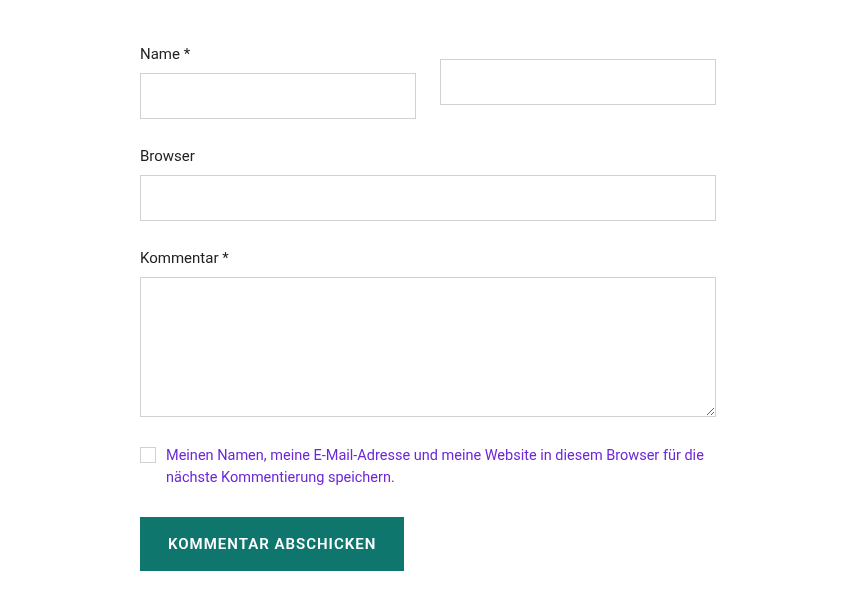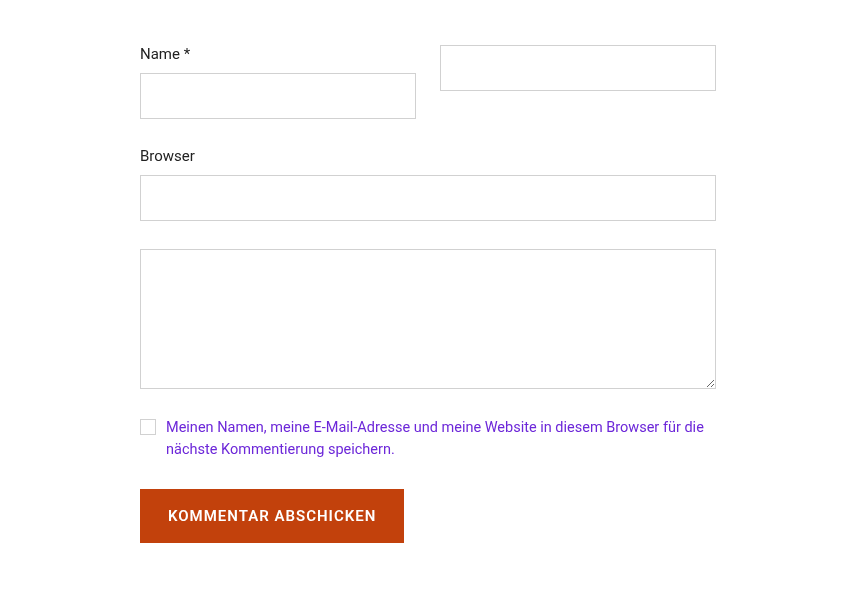--- a/index.html
+++ b/index.html
@@ -9,20 +9,21 @@
     }
     body {
       font-family: -apple-system, BlinkMacSystemFont, "Segoe UI", Roboto, Helvetica, Arial, sans-serif;
       background: #fff;
       padding: 45px 140px;
     }
     .form-row {
       display: flex;
       gap: 24px;
       margin-bottom: 28px;
+      align-items: center;
     }
     .form-group {
       flex: 1;
       display: flex;
       flex-direction: column;
     }
     .form-group-full {
       width: 100%;
       display: flex;
       flex-direction: column;
@@ -79,21 +80,21 @@
       background: #cd2653;
     }
     .checkbox-row label {
       font-size: 14.5px;
       color: #6d28d9;
       margin-bottom: 0;
       line-height: 1.5;
       cursor: pointer;
     }
     .submit-btn {
-      background: #c2410c;
+      background: #0f766e;
       color: #fff;
       border: none;
       padding: 18px 28px;
       font-size: 15px;
       font-weight: 600;
       letter-spacing: 1px;
       text-transform: uppercase;
       cursor: pointer;
       font-family: inherit;
     }
@@ -111,20 +112,21 @@
       <input type="email" style="">
     </div>
   </div>
 
   <div class="form-group-full">
     <label>Browser</label>
     <input type="url" style="">
   </div>
 
   <div class="form-group-full">
+    <label><span>Kommentar </span><span class="required">*</span></label>
     <textarea style=""></textarea>
   </div>
 
   <div class="checkbox-row">
     <input type="checkbox" id="saveinfo" style="">
     <label for="saveinfo">Meinen Namen, meine E-Mail-Adresse und meine Website in diesem Browser für die nächste Kommentierung speichern.</label>
   </div>
 
   <button type="submit" class="submit-btn">Kommentar abschicken</button>
 </form>

